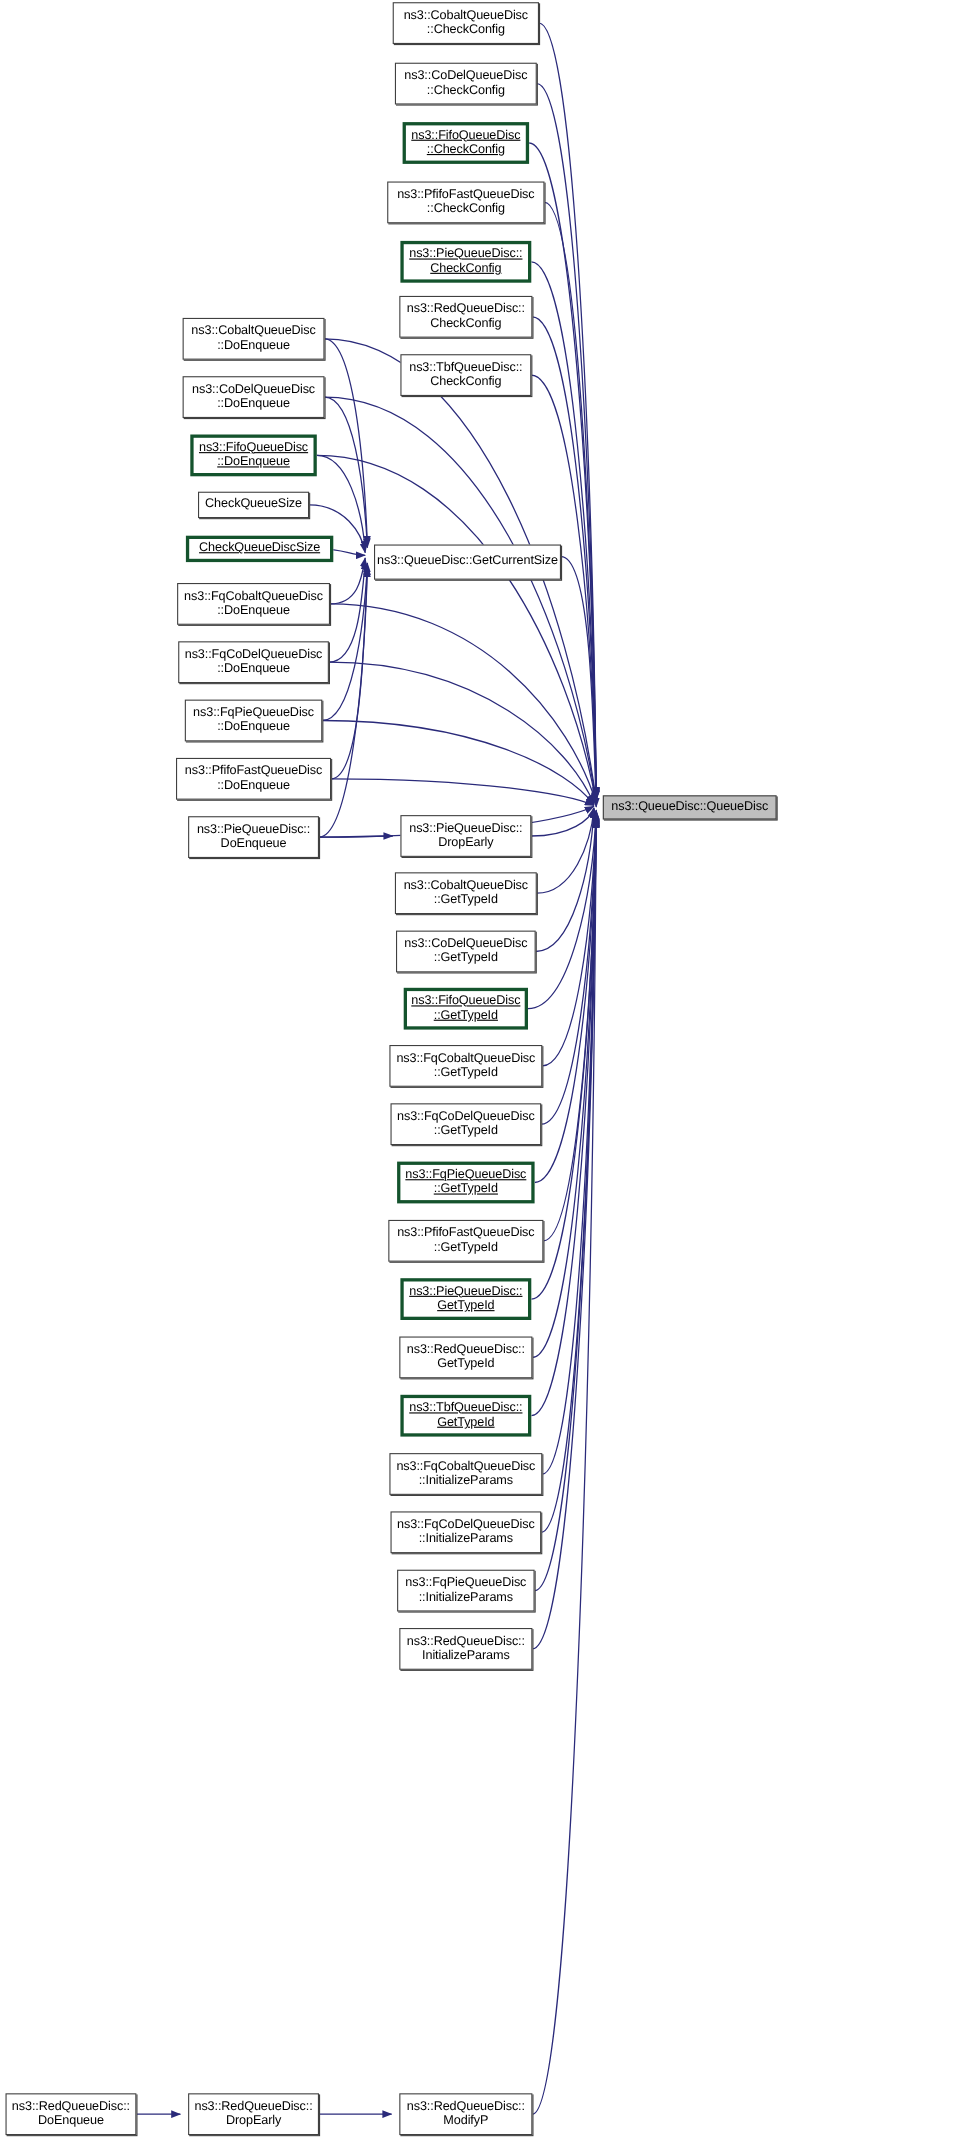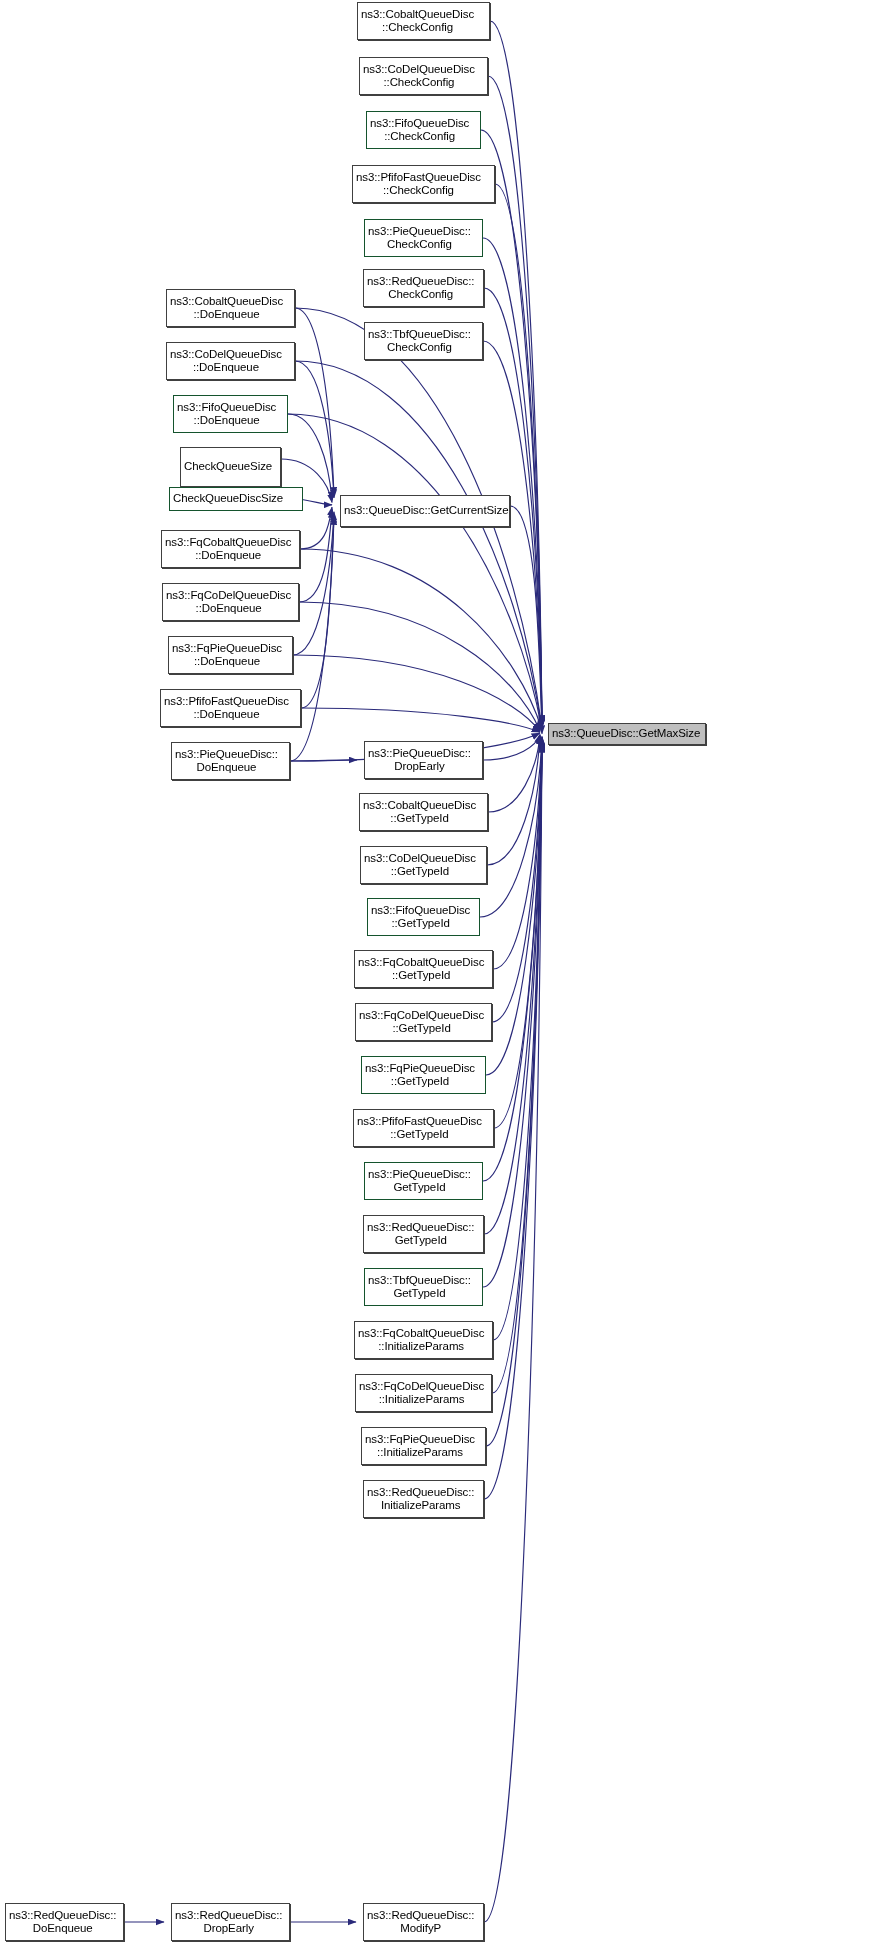--- a/index.html
+++ b/index.html
@@ -11,26 +11,27 @@
     position:absolute;
     box-sizing:border-box;
     background:#ffffff;
     border:1px solid #000000;
     color:#000000;
     font-size:11.5px;
     line-height:13.5px;
     text-align:center;
     display:flex;
     align-items:center;
+    justify-content:center;
     white-space:pre-line;
     letter-spacing:-0.1px;
     z-index:5;
   }
   .node.bold{border:1px solid #404040;box-shadow:1px 1px 0 0 #404040;}
-  .node.thin{border:1px solid #14532d;}
+  .node.thin{border:3px solid #14532d;text-decoration:underline;}
   .node.current{background:#bfbfbf;border:1px solid #404040;box-shadow:1px 1px 0 0 #404040;}
   .node .lbl{display:block;padding:0 3px;}
 </style>
 </head>
 <body>
 
 <div id="graph">
   <svg id="edges" viewBox="0 0 883 1947" preserveAspectRatio="none" xmlns="http://www.w3.org/2000/svg">
     <defs>
       <marker id="arrowhead" markerWidth="9" markerHeight="7" refX="8.4" refY="3.5" orient="auto" markerUnits="userSpaceOnUse">
@@ -99,34 +100,34 @@
       <div class="node bold" style="left: 363px; top: 269px; width: 121px; height: 38px;"><span class="lbl">ns3::RedQueueDisc::
 CheckConfig</span></div>
       <div class="node bold" style="left: 364px; top: 322px; width: 119px; height: 38px;"><span class="lbl">ns3::TbfQueueDisc::
 CheckConfig</span></div>
       <div class="node bold" style="left: 166px; top: 289px; width: 129px; height: 38px;"><span class="lbl">ns3::CobaltQueueDisc
 ::DoEnqueue</span></div>
       <div class="node bold" style="left: 166px; top: 342px; width: 129px; height: 38px;"><span class="lbl">ns3::CoDelQueueDisc
 ::DoEnqueue</span></div>
       <div class="node thin" style="left: 173px; top: 395px; width: 115px; height: 38px;"><span class="lbl">ns3::FifoQueueDisc
 ::DoEnqueue</span></div>
-      <div class="node bold" style="left: 180px; top: 447px; width: 101px; height: 40px;"><span class="lbl">CheckQueueSize</span></div>
+      <div class="node bold" style="left: 180px; top: 447px; width: 101px; height: 24px;"><span class="lbl">CheckQueueSize</span></div>
       <div class="node thin" style="left: 169px; top: 487px; width: 134px; height: 24px;"><span class="lbl">CheckQueueDiscSize</span></div>
       <div class="node bold" style="left: 161px; top: 530px; width: 139px; height: 38px;"><span class="lbl">ns3::FqCobaltQueueDisc
 ::DoEnqueue</span></div>
       <div class="node bold" style="left: 162px; top: 583px; width: 137px; height: 38px;"><span class="lbl">ns3::FqCoDelQueueDisc
 ::DoEnqueue</span></div>
       <div class="node bold" style="left: 168px; top: 636px; width: 125px; height: 38px;"><span class="lbl">ns3::FqPieQueueDisc
 ::DoEnqueue</span></div>
       <div class="node bold" style="left: 160px; top: 689px; width: 141px; height: 38px;"><span class="lbl">ns3::PfifoFastQueueDisc
 ::DoEnqueue</span></div>
       <div class="node bold" style="left: 171px; top: 742px; width: 119px; height: 38px;"><span class="lbl">ns3::PieQueueDisc::
 DoEnqueue</span></div>
       <div class="node bold" style="left: 340px; top: 495px; width: 170px; height: 32px;"><span class="lbl">ns3::QueueDisc::GetCurrentSize</span></div>
-      <div class="node current" style="left: 548px; top: 723px; width: 158px; height: 22px;"><span class="lbl">ns3::QueueDisc::GetMaxSize</span></div>
+      <div class="node current" style="left: 548px; top: 723px; width: 158px; height: 22px;"><span class="lbl">ns3::QueueDisc::QueueDisc</span></div>
       <div class="node bold" style="left: 364px; top: 741px; width: 119px; height: 38px;"><span class="lbl">ns3::PieQueueDisc::
 DropEarly</span></div>
       <div class="node bold" style="left: 359px; top: 793px; width: 129px; height: 38px;"><span class="lbl">ns3::CobaltQueueDisc
 ::GetTypeId</span></div>
       <div class="node bold" style="left: 360px; top: 846px; width: 127px; height: 38px;"><span class="lbl">ns3::CoDelQueueDisc
 ::GetTypeId</span></div>
       <div class="node thin" style="left: 367px; top: 898px; width: 113px; height: 38px;"><span class="lbl">ns3::FifoQueueDisc
 ::GetTypeId</span></div>
       <div class="node bold" style="left: 354px; top: 950px; width: 139px; height: 38px;"><span class="lbl">ns3::FqCobaltQueueDisc
 ::GetTypeId</span></div>

